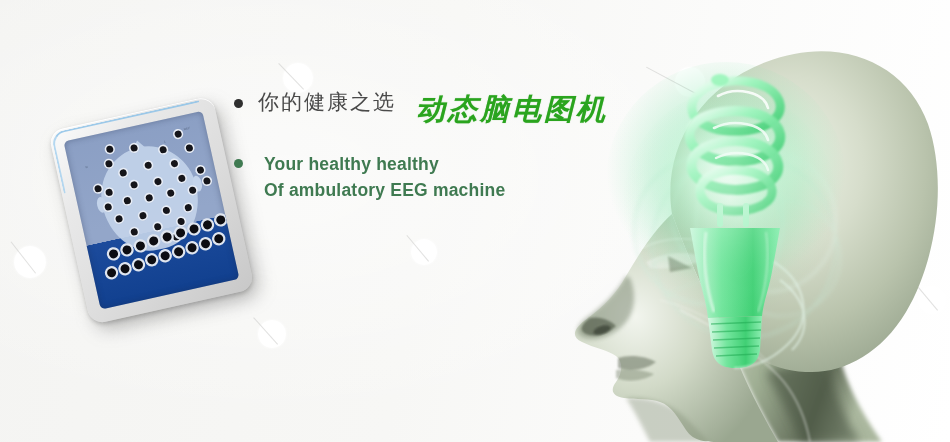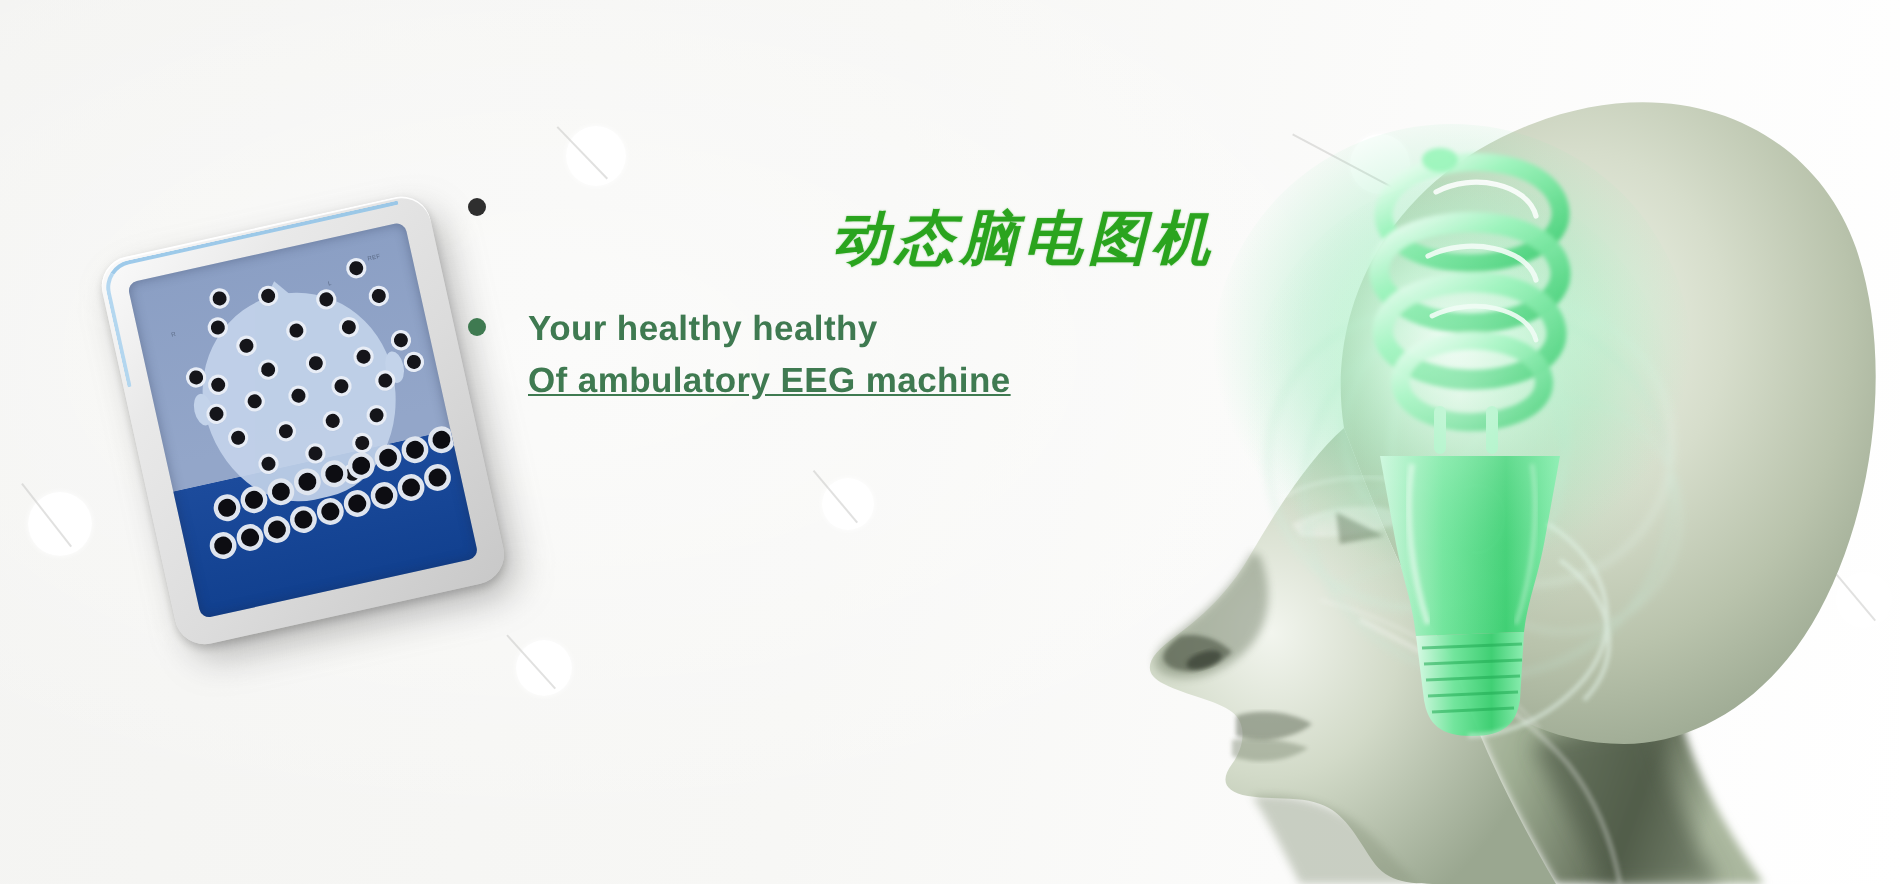--- a/index.html
+++ b/index.html
@@ -169,42 +169,42 @@
     top: 88px;
     font-family: "DejaVu Serif", "Liberation Serif", serif;
     font-size: 21px;
     letter-spacing: 2px;
     color: #4a4a4a;
     white-space: nowrap;
   }
   #cn-headline {
     position: absolute;
     left: 416px;
-    top: 100px;
+    top: 90px;
     font-family: "DejaVu Serif", "Liberation Serif", serif;
     font-size: 29px;
     font-weight: bold;
     font-style: italic;
     letter-spacing: 3px;
     color: #2aa41e;
     white-space: nowrap;
     text-shadow: 0 0 1px rgba(42,164,30,0.5);
   }
   #en-line1, #en-line2 {
     position: absolute;
     left: 264px;
     font-family: "Liberation Sans", sans-serif;
     font-size: 17.5px;
     font-weight: bold;
     color: #3f7a51;
     white-space: nowrap;
     letter-spacing: 0.2px;
   }
   #en-line1 { top: 154px; }
-  #en-line2 { top: 180px; text-decoration: underline; }
+  #en-line2 { top: 180px; }
 </style>
 </head>
 <body>
 
 <div id="banner">
 
   <div class="bg-base"></div>
   <div class="bg-vignette"></div>
 
   <div id="watermark-layer">
@@ -452,19 +452,20 @@
       <g fill="none" stroke="#e8f8ee" stroke-width="2.2" opacity="0.55" filter="url(#soft1)">
         <path d="M244,262 C276,282 284,318 258,344 C238,364 216,368 204,368"></path>
         <path d="M250,280 C278,300 282,330 262,350"></path>
       </g>
 
       <ellipse cx="200" cy="210" rx="108" ry="120" fill="url(#glow)" opacity="0.35"></ellipse>
     </svg>
   </div>
 
   <div class="bullet" id="bullet-cn"></div>
+  <div id="cn-tagline">你的健康之选</div>
   <div id="cn-headline">动态脑电图机</div>
 
   <div class="bullet" id="bullet-en"></div>
   <div id="en-line1">Your healthy healthy</div>
   <div id="en-line2">Of ambulatory EEG machine</div>
 
 </div>
 
 </body></html>

